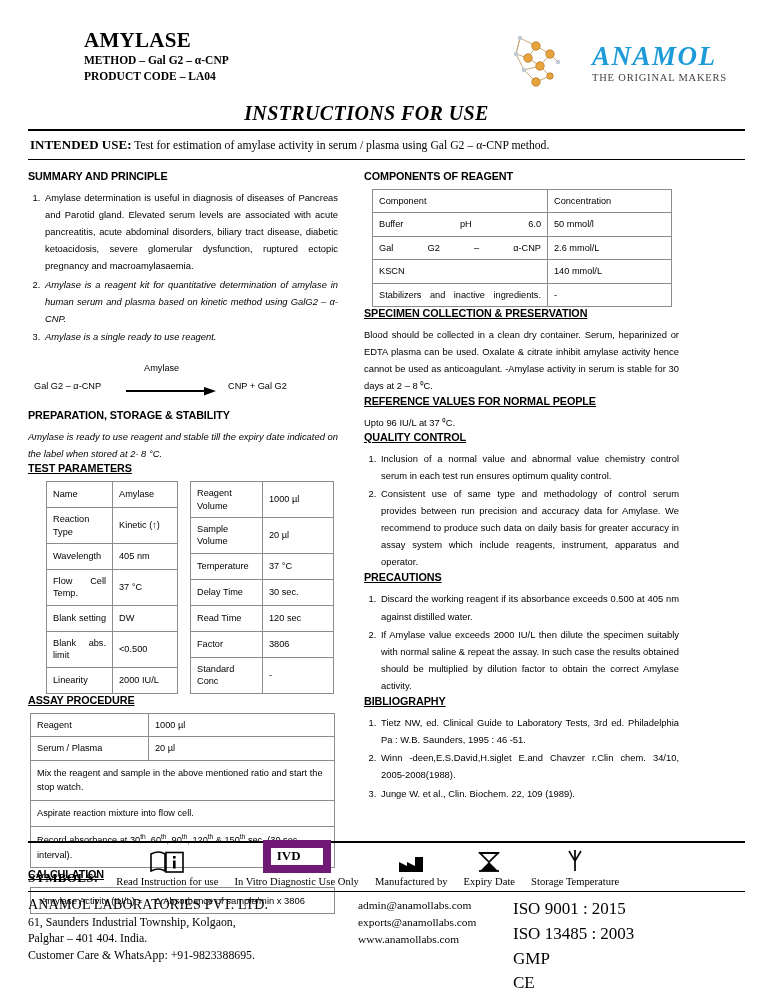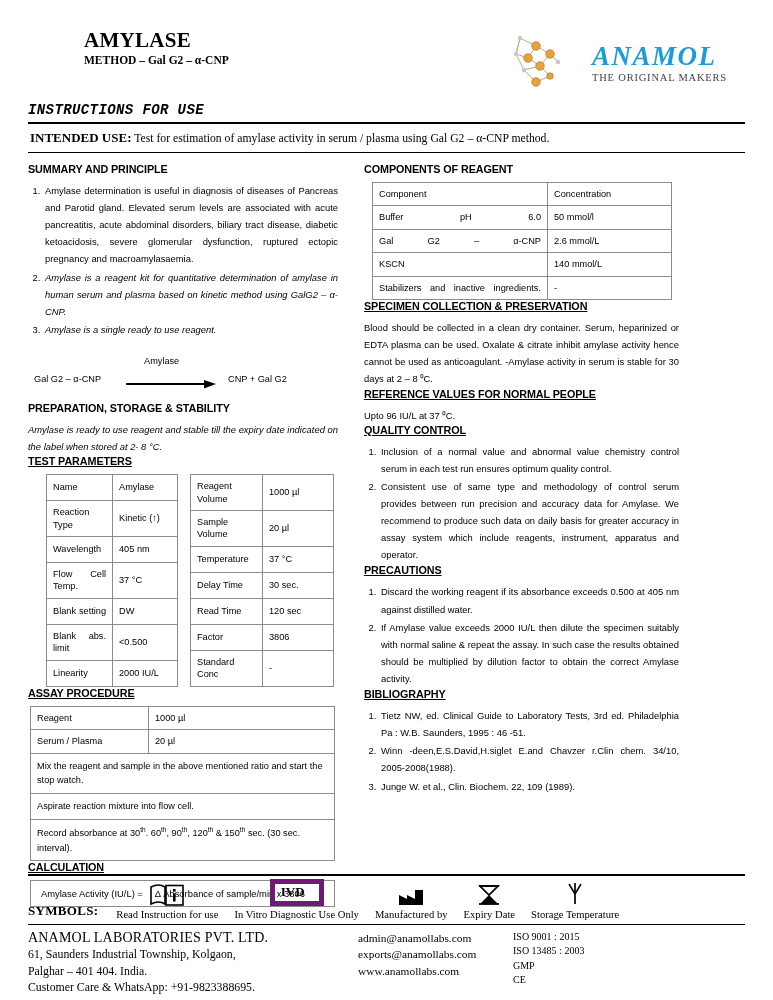--- a/index.html
+++ b/index.html
@@ -55,24 +55,25 @@
   .logo-sub {
     font-family: "Liberation Serif", serif;
     font-size: 10.5px;
     color: #444;
     letter-spacing: .8px;
     margin-top: 3px;
     text-align: center;
   }
 
   .ifu {
-    font-family: Liberation Mono, monospace;
+    text-align: center;
+    font-family: Liberation Serif, serif;
     font-style: italic;
     font-weight: bold;
-    font-size: 14px;
+    font-size: 20px;
     letter-spacing: .4px;
     margin-top: -6px;
     padding-right: 40px;
   }
   .rule-thick { border-top: 2.2px solid #000; margin: 4px 0 0 0; }
   .rule-thin  { border-top: 1.6px solid #000; margin: 0; }
 
   .intended {
     font-family: "Liberation Serif", serif;
     font-size: 11.7px;
@@ -182,52 +183,53 @@
     letter-spacing: .3px;
   }
   .sym {
     display: flex; flex-direction: column;
     align-items: center;
     padding: 0 8px;
   }
   .sym-glyph { height: 24px; display: flex; align-items: flex-end; justify-content: center; }
   .sym-cap { font-size: 10.6px; margin-top: 3px; white-space: nowrap; }
   .ivd-box {
-    border: 5px solid #701a75;
+    border: 8px solid #701a75;
     font-family: "Liberation Serif", serif;
     font-weight: bold;
     font-size: 13px;
-    padding: 0px 14px 1px 6px;
+    padding: 0px 22px 1px 6px;
     line-height: 1.25;
   }
 
   .addr-rule { border-top: 1.8px solid #000; margin-top: 1px; }
   .addr {
     display: flex;
     font-family: "Liberation Serif", serif;
     padding-top: 4px;
   }
   .addr-left { width: 330px; }
   .addr-co {
     font-size: 14px;
     letter-spacing: .2px;
     line-height: 1.25;
   }
   .addr-line { font-size: 11.8px; line-height: 1.4; }
   .addr-mid { width: 155px; font-size: 11.4px; line-height: 1.45; padding-top: 1px;}
-  .addr-right { font-size: 10px; line-height: 1.45; padding-top: 1px;}
+  .addr-right { font-size: 17px; line-height: 1.45; padding-top: 1px;}
 </style>
 </head>
 <body>
 
 <div class="page">
 
   <div class="header">
     <div class="prod-title">AMYLASE</div>
     <div class="meta-line">METHOD – Gal G2 – α-CNP</div>
+    <div class="meta-line">PRODUCT CODE – LA04</div>
 
     <div class="logo-wrap">
       <svg class="logo-mark" viewBox="0 0 72 62">
         <g stroke="#C9A87C" stroke-width="1" fill="none">
           <path d="M14 6 L30 14 L22 26 L10 22 Z"></path>
           <path d="M30 14 L44 22 L34 34 L22 26"></path>
           <path d="M10 22 L18 38 L34 34"></path>
           <path d="M18 38 L30 50"></path>
           <path d="M34 34 L44 44 L30 50"></path>
           <path d="M44 22 L52 30"></path>

